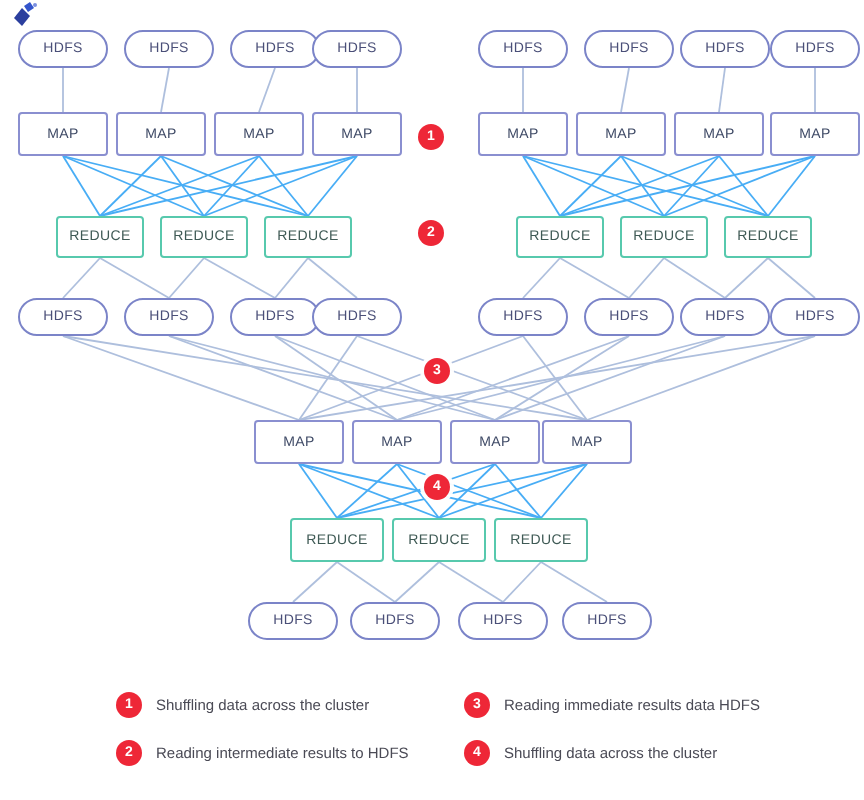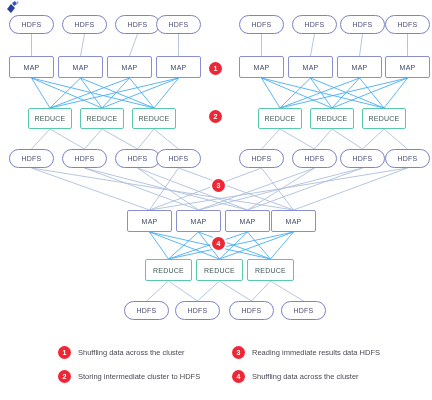--- a/index.html
+++ b/index.html
@@ -198,21 +198,21 @@
 </div>
 
 <div class="legend">
   <div id="legend-items">
       <div class="legend-item" style="left: 58px; top: 6px;">
         <div class="legend-badge">1</div>
         <div class="legend-text">Shuffling data across the cluster</div>
       </div>
       <div class="legend-item" style="left: 58px; top: 30px;">
         <div class="legend-badge">2</div>
-        <div class="legend-text">Storing intermediate cluster to HDFS</div>
+        <div class="legend-text">Reading intermediate results to HDFS</div>
       </div>
       <div class="legend-item" style="left: 232px; top: 6px;">
         <div class="legend-badge">3</div>
         <div class="legend-text">Reading immediate results data HDFS</div>
       </div>
       <div class="legend-item" style="left: 232px; top: 30px;">
         <div class="legend-badge">4</div>
         <div class="legend-text">Shuffling data across the cluster</div>
       </div>
     </div>

